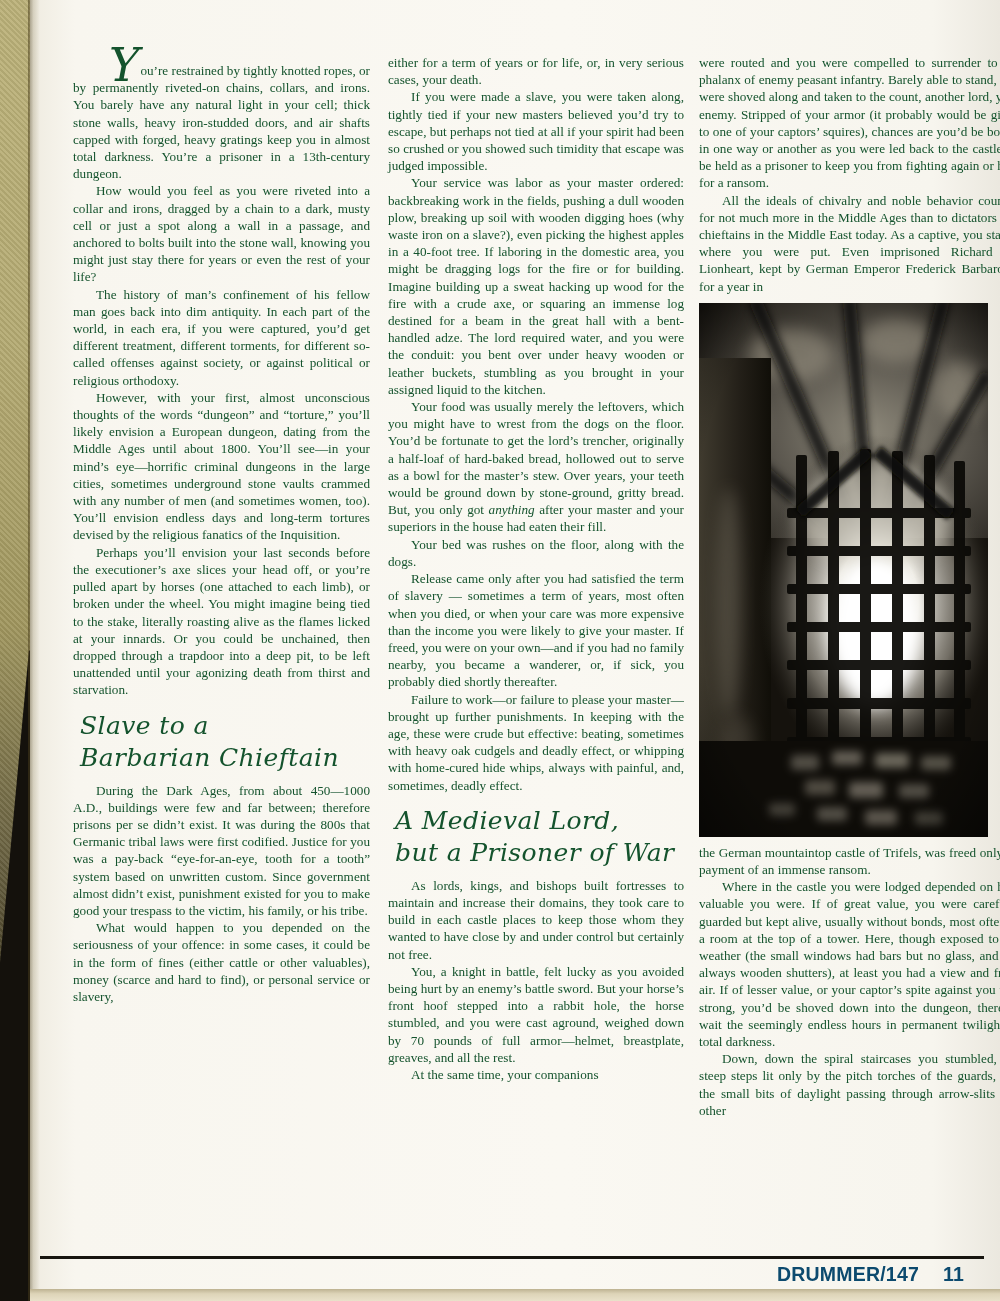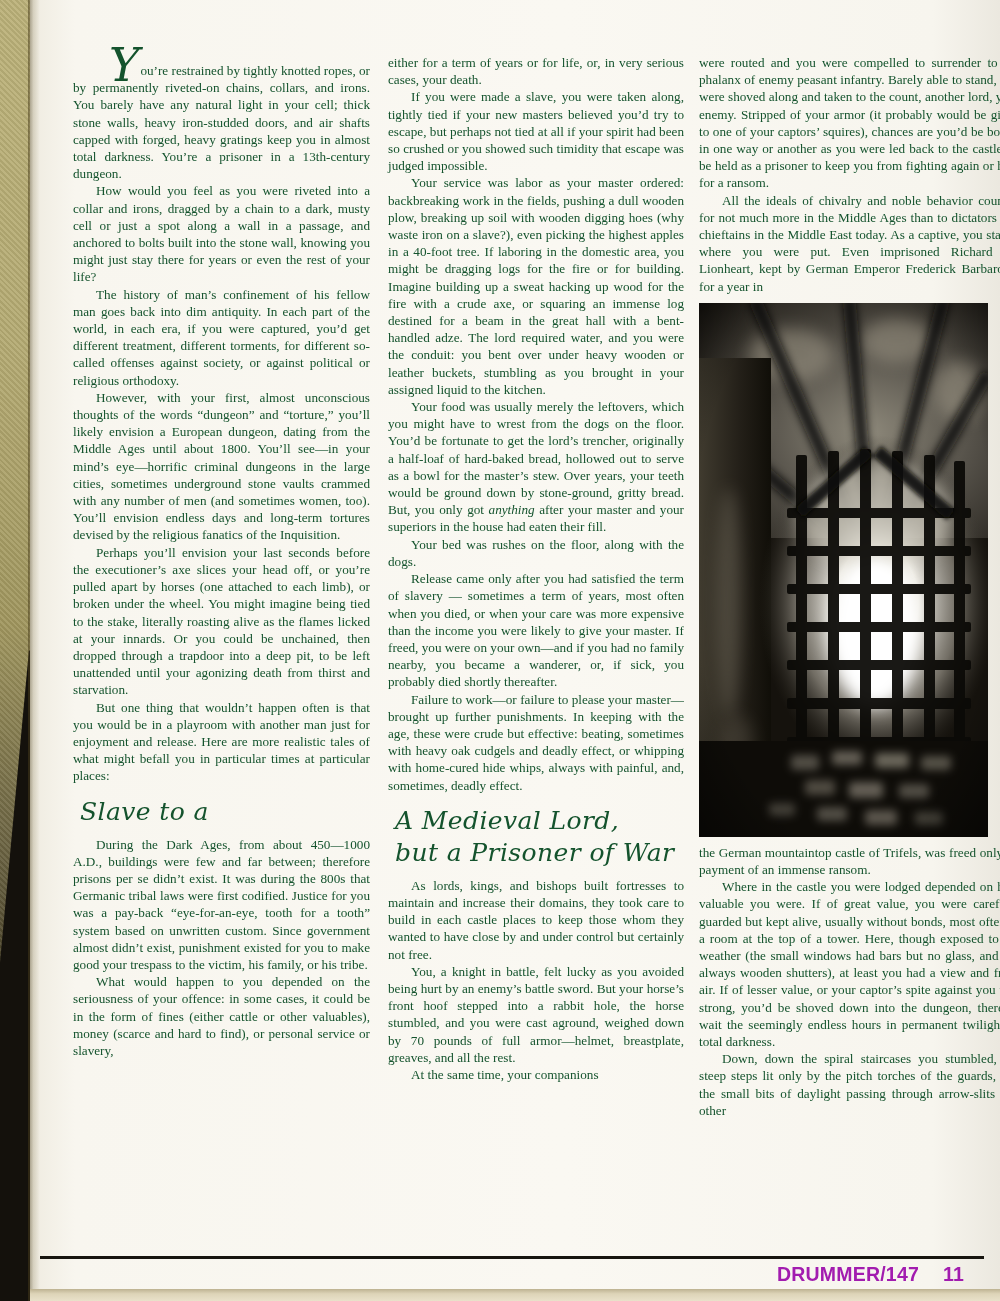--- a/index.html
+++ b/index.html
@@ -57,43 +57,42 @@
     font-size:25px;line-height:32px;letter-spacing:.4px;
     margin:11px 0 8px 7px;text-align:left;
   }
   
   figure.photo{margin:8px 0 7px;padding:0;width:289px;height:534px;display:block;}
   figure.photo svg{display:block;width:289px;height:534px;}
   
   .footer-rule{position:absolute;left:40px;top:1256px;width:944px;height:3px;background:#17150f;}
   .footer{
     position:absolute;top:1263px;right:36px;
-    font-family:"Liberation Sans",sans-serif;font-weight:bold;font-size:19.5px;color:#a21caf;
+    font-family:"Liberation Sans",sans-serif;font-weight:bold;font-size:19.5px;color:#0c4a6e;
     letter-spacing:.2px;
     margin-left:40px;
   }
   .footer .pageno{margin-left:24px;}
 </style>
 </head>
 <body>
 
 <div class="spine"></div>
 <div class="black-wedge"></div>
 <div class="page"></div>
 <div class="spine-shadow"></div>
 <div class="bottom-edge"></div>
 
 <div class="col" id="col1">
   <p class="body-para"><span class="dropcap">Y</span><span>ou’re restrained by tightly knotted ropes, or by permanently riveted-on chains, collars, and irons. You barely have any natural light in your cell; thick stone walls, heavy iron-studded doors, and air shafts capped with forged, heavy gratings keep you in almost total darkness. You’re a prisoner in a 13th-century dungeon.</span></p>
   <p class="body-para indent">How would you feel as you were riveted into a collar and irons, dragged by a chain to a dark, musty cell or just a spot along a wall in a passage, and anchored to bolts built into the stone wall, knowing you might just stay there for years or even the rest of your life?</p>
   <p class="body-para indent">The history of man’s confinement of his fellow man goes back into dim antiquity. In each part of the world, in each era, if you were captured, you’d get different treatment, different torments, for different so-called offenses against society, or against political or religious orthodoxy.</p>
   <p class="body-para indent">However, with your first, almost unconscious thoughts of the words “dungeon” and “torture,” you’ll likely envision a European dungeon, dating from the Middle Ages until about 1800. You’ll see—in your mind’s eye—horrific criminal dungeons in the large cities, sometimes underground stone vaults crammed with any number of men (and sometimes women, too). You’ll envision endless days and long-term tortures devised by the religious fanatics of the Inquisition.</p>
   <p class="body-para indent">Perhaps you’ll envision your last seconds before the executioner’s axe slices your head off, or you’re pulled apart by horses (one attached to each limb), or broken under the wheel. You might imagine being tied to the stake, literally roasting alive as the flames licked at your innards. Or you could be unchained, then dropped through a trapdoor into a deep pit, to be left unattended until your agonizing death from thirst and starvation.</p>
-  <p class="body-para indent">But one thing that wouldn’t happen often is that you would be in a playroom with another man just for enjoyment and release. Here are more realistic tales of what might befall you in particular times at particular places:</p>
-  <h2 class="script-heading"><span>Slave to a</span><br></h2>
+  <h2 class="script-heading"><span>Slave to a</span><br><span>Barbarian Chieftain</span></h2>
   <p class="body-para indent">During the Dark Ages, from about 450—1000 A.D., buildings were few and far between; therefore prisons per se didn’t exist. It was during the 800s that Germanic tribal laws were first codified. Justice for you was a pay-back “eye-for-an-eye, tooth for a tooth” system based on unwritten custom. Since government almost didn’t exist, punishment existed for you to make good your trespass to the victim, his family, or his tribe.</p>
   <p class="body-para indent">What would happen to you depended on the seriousness of your offence: in some cases, it could be in the form of fines (either cattle or other valuables), money (scarce and hard to find), or personal service or slavery,</p>
 </div>
 
 <div class="col" id="col2">
   <p class="body-para">either for a term of years or for life, or, in very serious cases, your death.</p>
   <p class="body-para indent">If you were made a slave, you were taken along, tightly tied if your new masters believed you’d try to escape, but perhaps not tied at all if your spirit had been so crushed or you showed such timidity that escape was judged impossible.</p>
   <p class="body-para indent">Your service was labor as your master ordered: backbreaking work in the fields, pushing a dull wooden plow, breaking up soil with wooden digging hoes (why waste iron on a slave?), even picking the highest apples in a 40-foot tree. If laboring in the domestic area, you might be dragging logs for the fire or for building. Imagine building up a sweat hacking up wood for the fire with a crude axe, or squaring an immense log destined for a beam in the great hall with a bent-handled adze. The lord required water, and you were the conduit: you bent over under heavy wooden or leather buckets, stumbling as you brought in your assigned liquid to the kitchen.</p>
   <p class="body-para indent"><span>Your food was usually merely the leftovers, which you might have to wrest from the dogs on the floor. You’d be fortunate to get the lord’s trencher, originally a half-loaf of hard-baked bread, hollowed out to serve as a bowl for the master’s stew. Over years, your teeth would be ground down by stone-ground, gritty bread. But, you only got </span><span class="ital">anything</span><span> after your master and your superiors in the house had eaten their fill.</span></p>
   <p class="body-para indent">Your bed was rushes on the floor, along with the dogs.</p>

